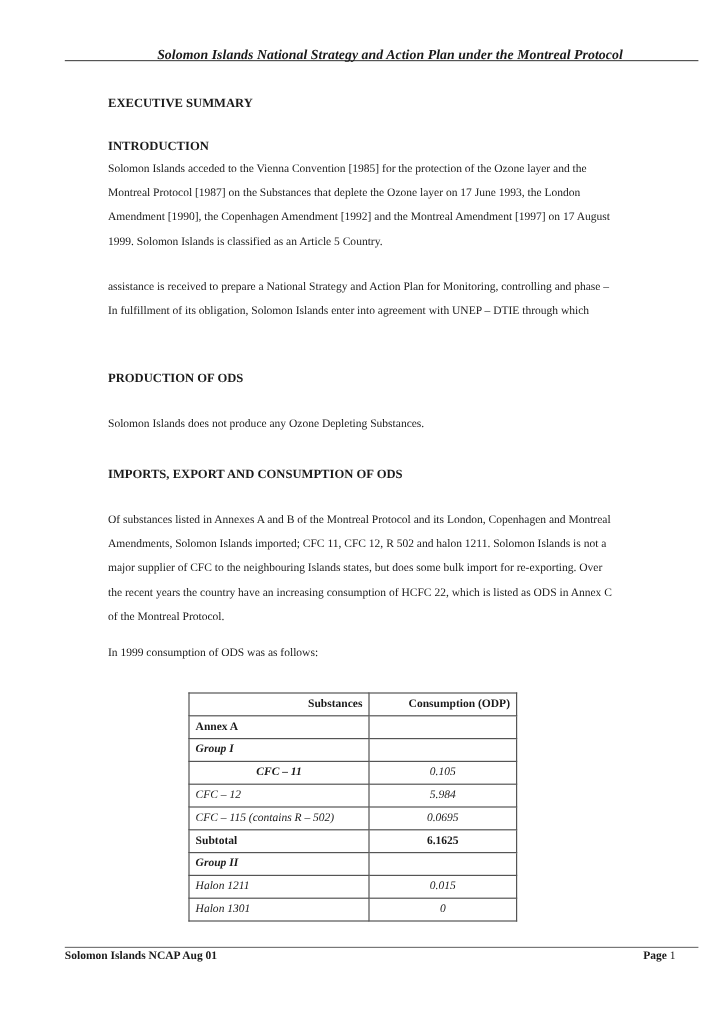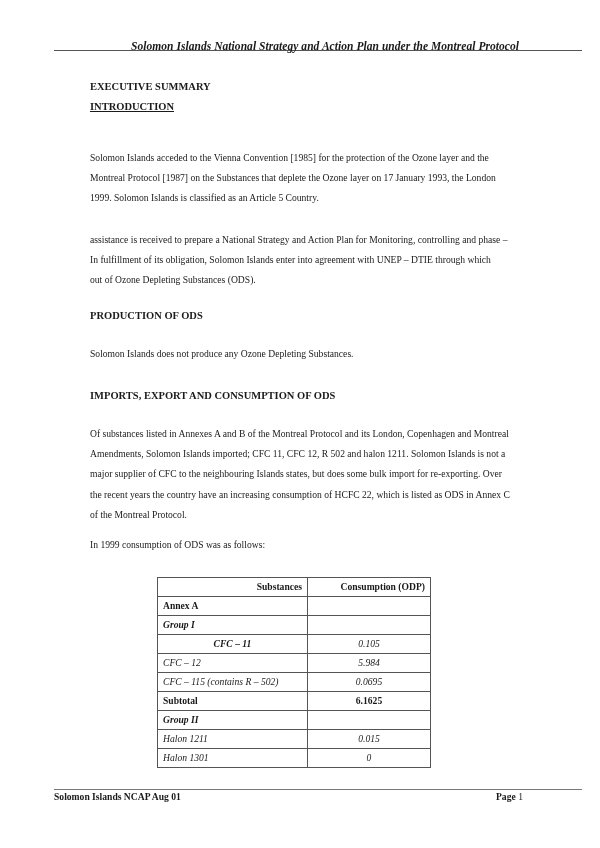--- a/index.html
+++ b/index.html
@@ -92,44 +92,44 @@
       top: 1px;
       font-weight: bold;
       white-space: nowrap;
     }
     .footer-right {
       position: absolute;
       left: 442px;
       top: 1px;
       white-space: nowrap;
     }
-    .footer-right .pg-label { font-weight: bold; }
+    .footer-right .pg-label { font-weight: bold; margin-left: 40px; }
   </style>
 </head>
 <body>
 
 <div class="page-header">
   <span class="page-header-text">Solomon Islands National Strategy and Action Plan under the Montreal Protocol</span>
 </div>
 
 <div class="content">
   <div class="heading" style="top:69px;margin-top:12px;">EXECUTIVE SUMMARY</div>
 
-  <div class="heading" style="top:101px;text-decoration:underline;">INTRODUCTION</div>
-
-  <div class="para" style="top:148px;">
+  <div class="heading" style="top:117px;">INTRODUCTION</div>
+
+  <div class="para" style="top:131px;">
     <span class="line">Solomon Islands acceded to the Vienna Convention [1985] for the protection of the Ozone layer and the</span>
-    <span class="line">Montreal Protocol [1987] on the Substances that deplete the Ozone layer on 17 January 1993, the London</span>
+    <span class="line">Montreal Protocol [1987] on the Substances that deplete the Ozone layer on 17 June 1993, the London</span>
+    <span class="line">Amendment [1990], the Copenhagen Amendment [1992] and the Montreal Amendment [1997] on 17 August</span>
     <span class="line">1999. Solomon Islands is classified as an Article 5 Country.</span>
   </div>
 
   <div class="para" style="top:230px;">
     <span class="line">assistance is received to prepare a National Strategy and Action Plan for Monitoring, controlling and phase –</span>
     <span class="line">In fulfillment of its obligation, Solomon Islands enter into agreement with UNEP – DTIE through which</span>
-    <span class="line">out of Ozone Depleting Substances (ODS).</span>
   </div>
 
   <div class="heading" style="top:310px;text-align:right;">PRODUCTION OF ODS</div>
 
   <div class="para" style="top:344px;">
     <span class="line">Solomon Islands does not produce any Ozone Depleting Substances.</span>
   </div>
 
   <div class="heading" style="top:390px;">IMPORTS, EXPORT AND CONSUMPTION OF ODS</div>
 

